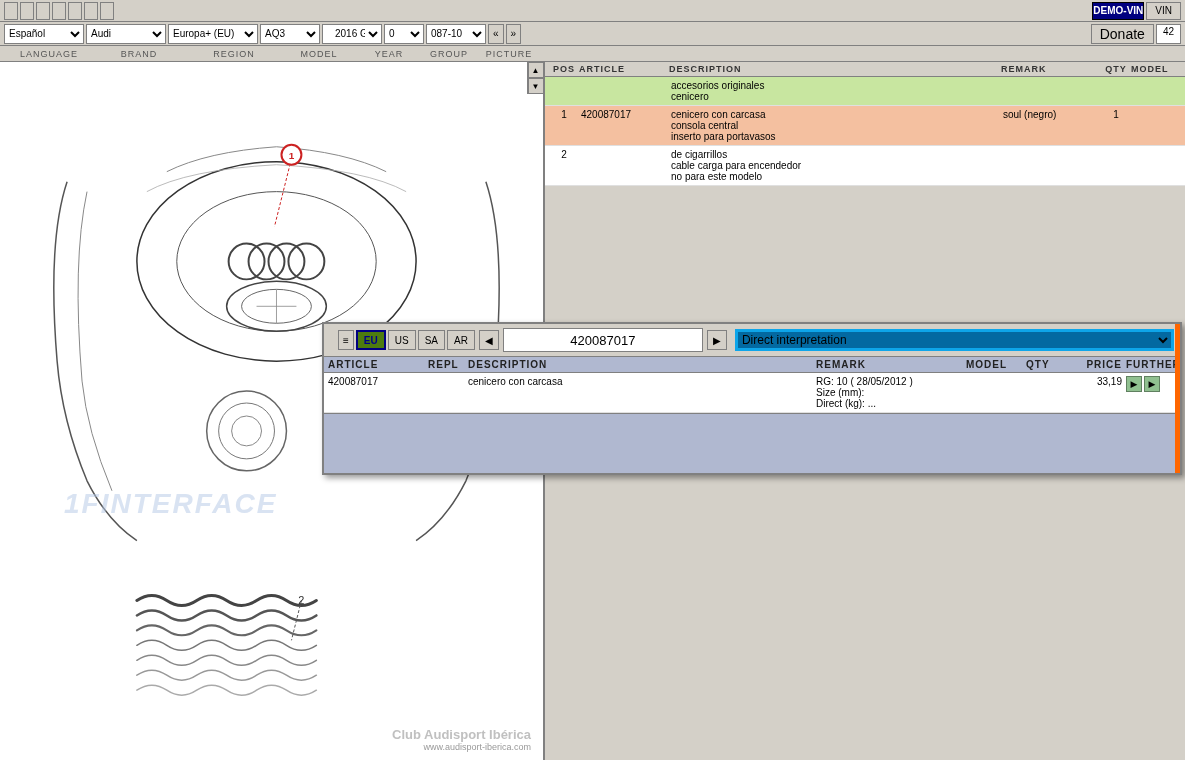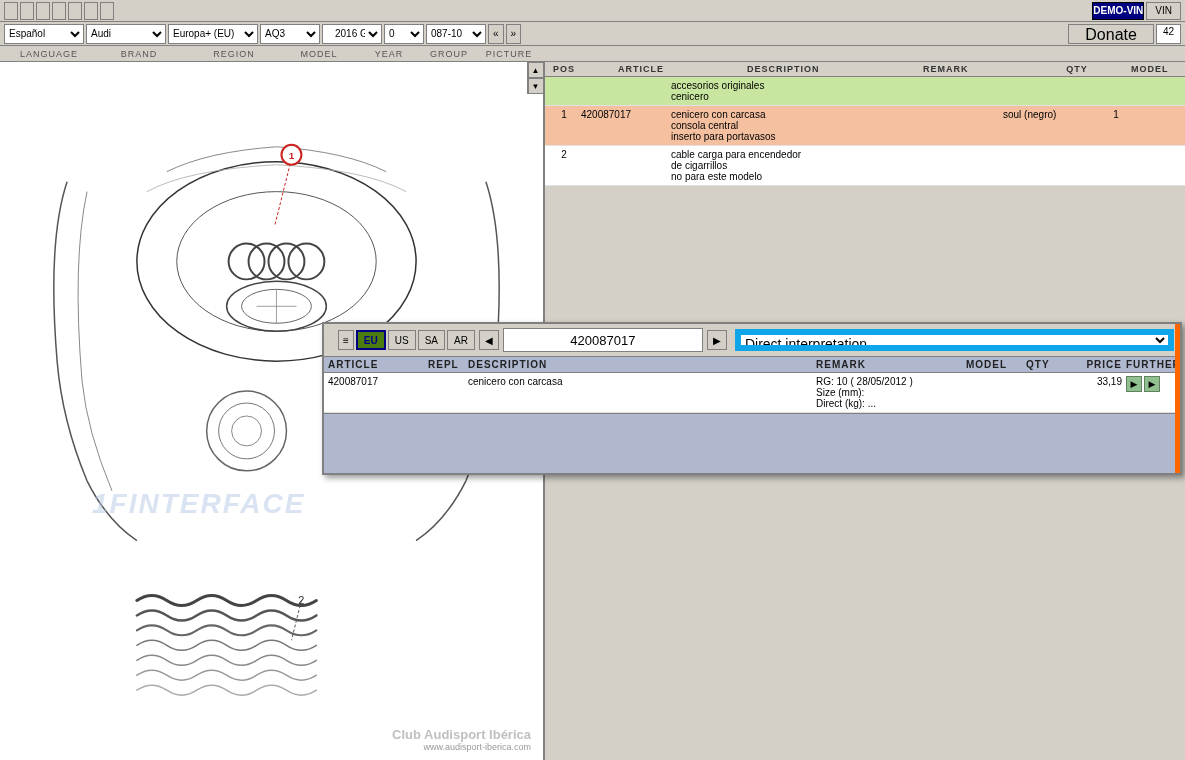--- a/index.html
+++ b/index.html
@@ -65,22 +65,22 @@
       background: #d4d0c8;
       border: 1px solid #808080;
       padding: 1px 4px;
       font-size: 10px;
       cursor: pointer;
       height: 20px;
     }
     .donate-btn {
       background: #d4d0c8;
       border: 1px solid #808080;
-      padding: 1px 16px;
-      font-size: 16px;
+      padding: 1px 8px;
+      font-size: 14px;
       cursor: pointer;
       height: 20px;
       margin-left: 8px;
     }
     .count-box {
       background: #fff;
       border: 1px solid #808080;
       padding: 1px 6px;
       font-size: 10px;
       height: 20px;
@@ -145,21 +145,20 @@
     
     .parts-header {
       display: flex;
       background: #d4d0c8;
       border-bottom: 1px solid #808080;
       padding: 2px 4px;
       font-size: 9px;
       font-weight: bold;
       color: #333;
       letter-spacing: 1px;
-      gap: 39px;
     }
     .col-pos { width: 30px; text-align: center; }
     .col-article { width: 90px; }
     .col-desc { flex: 1; }
     .col-remark { width: 100px; }
     .col-qty { width: 30px; text-align: center; }
     .col-model { width: 50px; }
     .parts-row {
       display: flex;
       padding: 2px 4px;
@@ -295,21 +294,21 @@
     .popup-bottom {
       background: #b0b8d0;
       height: 60px;
       border-top: 1px solid #808080;
     }
 
     
     .watermark {
       position: absolute;
       bottom: 240px;
-      left: 92px;
+      left: 64px;
       font-size: 28px;
       color: rgba(180,200,230,0.5);
       font-style: italic;
       font-weight: bold;
       letter-spacing: 2px;
       pointer-events: none;
       z-index: 5;
     }
 
     
@@ -507,22 +506,22 @@
       </span>
       <span class="col-remark cell">soul (negro)</span>
       <span class="col-qty cell">1</span>
       <span class="col-model cell"></span>
     </div>
 
     <div class="parts-row white">
       <span class="col-pos cell">2</span>
       <span class="col-article cell"></span>
       <span class="col-desc cell">
+        <div>de cigarrillos</div>
         <div>cable carga para encendedor</div>
-        <div>de cigarrillos</div>
         <div>no para este modelo</div>
       </span>
       <span class="col-remark cell"></span>
       <span class="col-qty cell"></span>
       <span class="col-model cell"></span>
     </div>
   </div>
 </div>
 
 <div class="popup-panel" style="position:absolute; top:322px; left:322px; width:860px;">
@@ -534,21 +533,21 @@
       <button class="region-btn menu-btn">≡</button>
       <button class="region-btn active">EU</button>
       <button class="region-btn">US</button>
       <button class="region-btn">SA</button>
       <button class="region-btn">AR</button>
     </div>
     <button class="popup-nav-btn">◀</button>
     <input class="popup-article-input" type="text" value="420087017" style="">
     <button class="popup-nav-btn">▶</button>
     <div class="popup-dropdown">
-      <select style="width:100%;background:#ffffff;border:6px solid #0ea5e9;font-size:14px;height:22px;">
+      <select style="width:100%;background:#0369a1;border:3px solid #0ea5e9;font-size:12px;height:22px;">
         <option>Direct interpretation</option>
       </select>
     </div>
   </div>
 
   <div class="popup-table-header">
     <span class="pcol-article">ARTICLE</span>
     <span class="pcol-repl">REPL</span>
     <span class="pcol-desc">DESCRIPTION</span>
     <span class="pcol-remark">REMARK</span>

